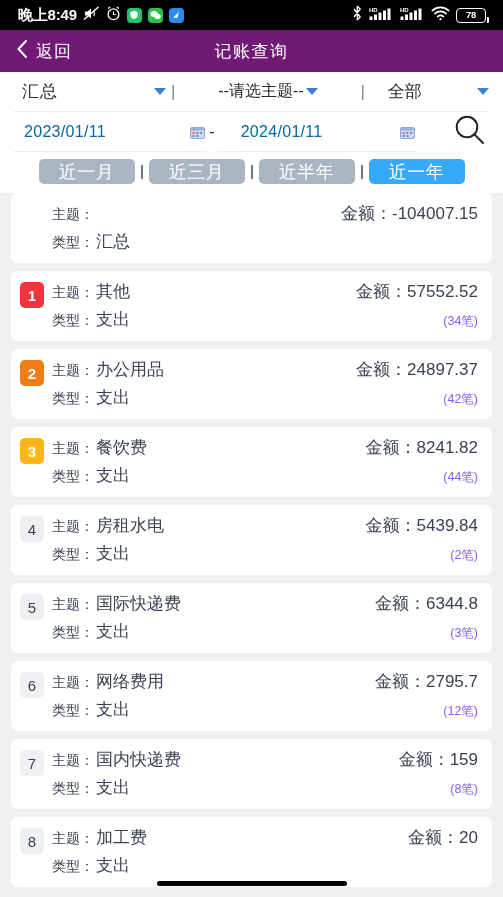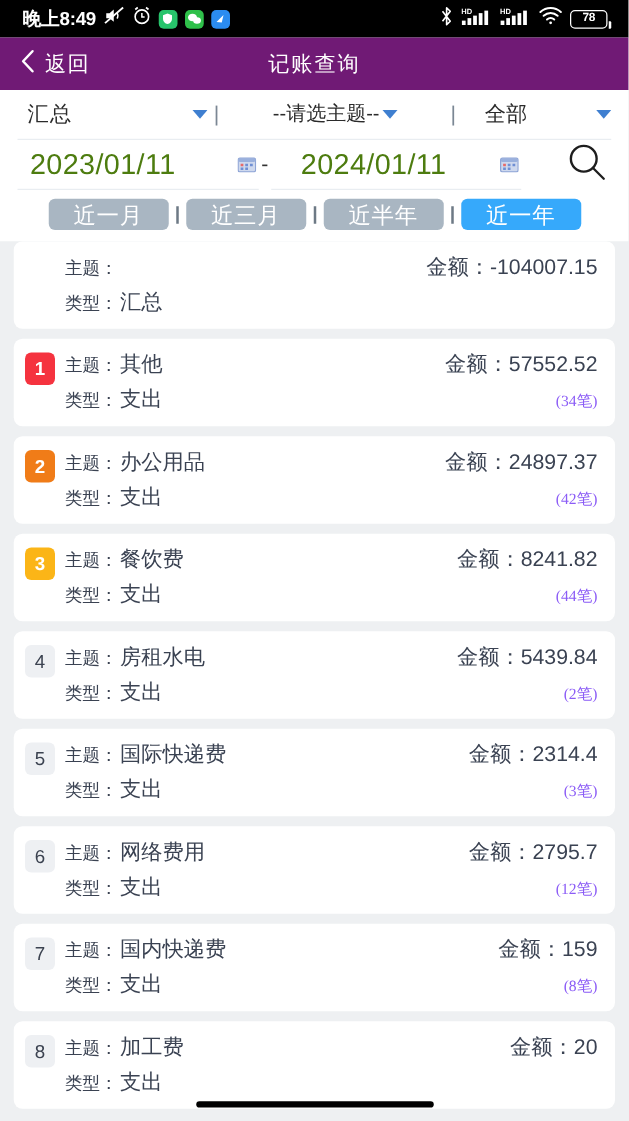--- a/index.html
+++ b/index.html
@@ -172,22 +172,22 @@
   .date-field {
     display: flex;
     align-items: center;
     height: 100%;
     border-bottom: 1px solid #e9edf1;
     cursor: pointer;
   }
   .date-a { flex: 0 0 193px; padding-left: 10px; }
   .date-b { flex: 0 0 200px; padding-left: 24px; }
   .date-txt {
-    font-size: 23px;
-    color: #4d7c0f;
+    font-size: 16px;
+    color: #0369a1;
     letter-spacing: 0.3px;
     white-space: nowrap;
   }
   .cal-ico {
     margin-left: auto;
     margin-right: 2px;
     width: 15px; height: 13px;
     flex: 0 0 auto;
   }
   .date-dash {
@@ -289,21 +289,21 @@
   .badge.bnone { background: transparent; }
 
   .card-body {
     flex: 1 1 auto;
     min-width: 0;
   }
   .card-line {
     display: flex;
     align-items: baseline;
   }
-  .card-line + .card-line { margin-top: 5px; font-family: Liberation Serif, serif; }
+  .card-line + .card-line { margin-top: 5px; }
   .lbl {
     font-size: 14px;
     color: #3a4252;
     white-space: nowrap;
   }
   .val {
     font-size: 17px;
     color: #3a4252;
     margin-left: 2px;
     white-space: nowrap;
@@ -589,21 +589,21 @@
         </div>
       </div>
     </div>
 
     <div class="card">
       <div class="badge bn">5</div>
       <div class="card-body">
         <div class="card-line">
           <span class="lbl">主题：</span>
           <span class="val">国际快递费</span>
-          <span class="amt"><span>金额：</span><span>2314.4</span></span>
+          <span class="amt"><span>金额：</span><span>6344.8</span></span>
         </div>
         <div class="card-line">
           <span class="lbl">类型：</span>
           <span class="val">支出</span>
           <span class="count">(3笔)</span>
         </div>
       </div>
     </div>
 
     <div class="card">

